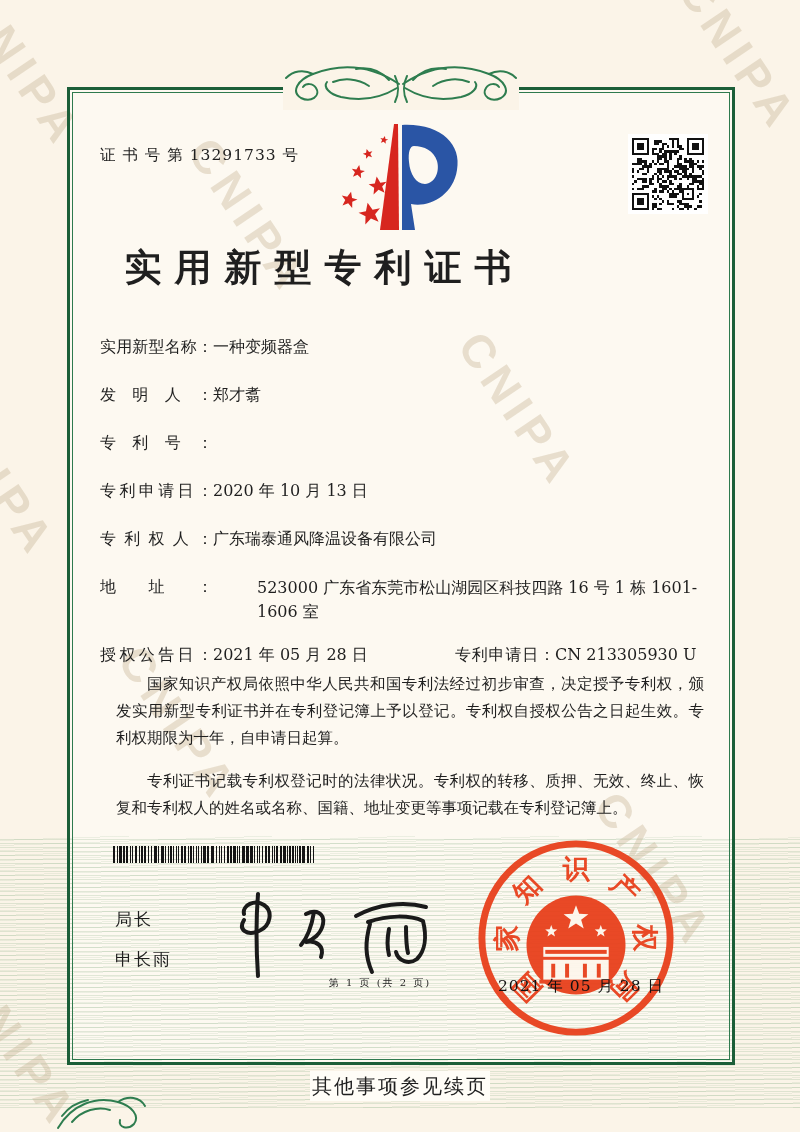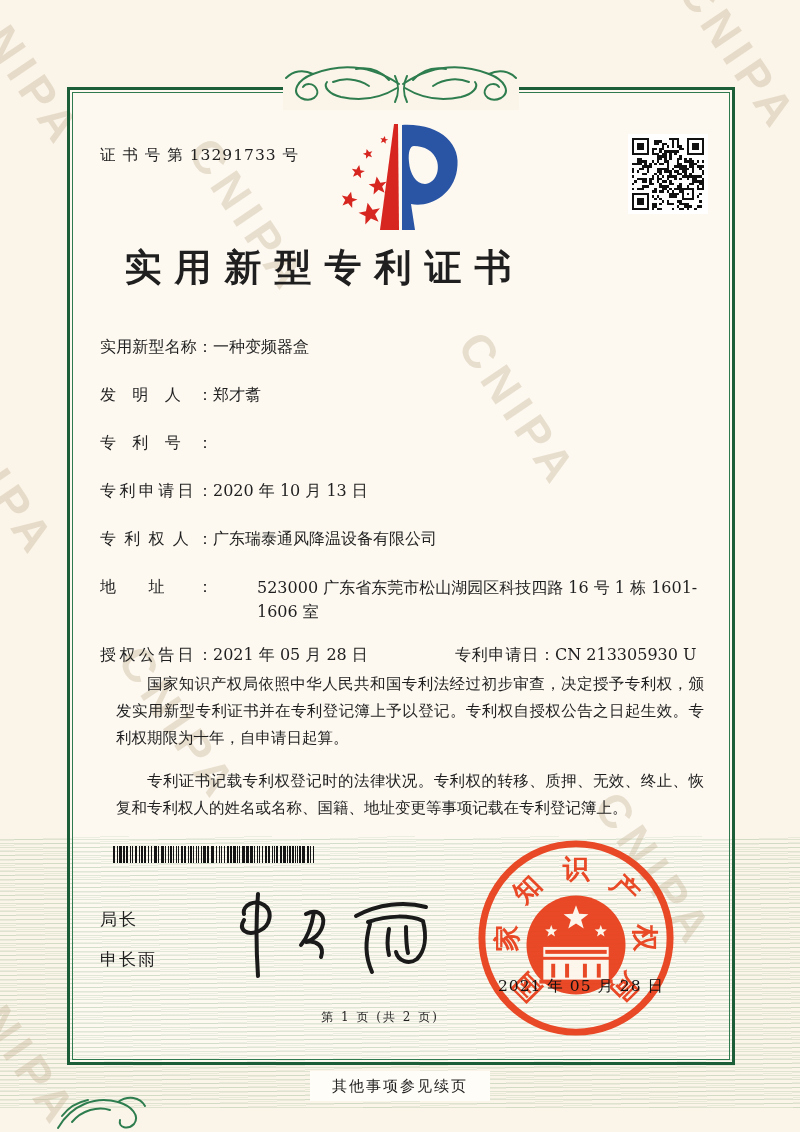--- a/index.html
+++ b/index.html
@@ -40,28 +40,28 @@
   .row{display:flex;margin-bottom:26px;line-height:22px;position:relative;}
   .lab{width:113px;flex:none;text-align:justify;text-align-last:justify;}
   .val{flex:1;}
   .row-addr .val{max-width:452px;line-height:24px;}
   .row-addr{margin-bottom:20px;gap:44px;}
   .pair2{position:absolute;left:355px;top:0;display:flex;width:268px;}
   .pair2 .lab{width:100px;}
   .paras{position:absolute;left:100px;top:655px;width:620px;font-size:15.5px;line-height:27px;text-align:justify;}
   .paras p{margin:16px;text-indent:2em;}
   .barcode{position:absolute;left:113px;top:846px;width:205px;height:17px;}
-  .director{position:absolute;left:100px;top:899px;font-size:17px;line-height:40px;letter-spacing:2px;}
+  .director{position:absolute;left:115px;top:899px;font-size:17px;line-height:40px;letter-spacing:2px;}
   .signature{position:absolute;left:228px;top:884px;width:215px;height:100px;}
   .seal{position:absolute;left:472px;top:834px;width:208px;height:208px;opacity:.95;}
   .seal-date{position:absolute;left:492px;top:976px;width:178px;text-align:center;
     font-size:15.5px;color:#111;z-index:6;letter-spacing:1px;}
-  .page-info{position:absolute;left:0;top:1009px;width:760px;text-align:center;font-size:12px;letter-spacing:2px;}
+  .page-info{position:absolute;left:0;top:976px;width:760px;text-align:center;font-size:10px;letter-spacing:2px;}
   .footer-note{position:absolute;left:310px;top:1071px;width:180px;height:30px;background:#fffdf7;
-    text-align:center;font-size:15px;line-height:30px;letter-spacing:2px;}
+    text-align:center;font-size:20px;line-height:30px;letter-spacing:2px;}
 </style>
 </head>
 <body>
 
 <div class="panel"></div>
 <div class="guilloche"></div>
 
 <div class="wm" style="left:-4px;top:-18px;">CNIPA</div>
 <div class="wm" style="left:712px;top:-34px;">CNIPA</div>
 <div class="wm" style="left:222px;top:128px;">CNIPA</div>

